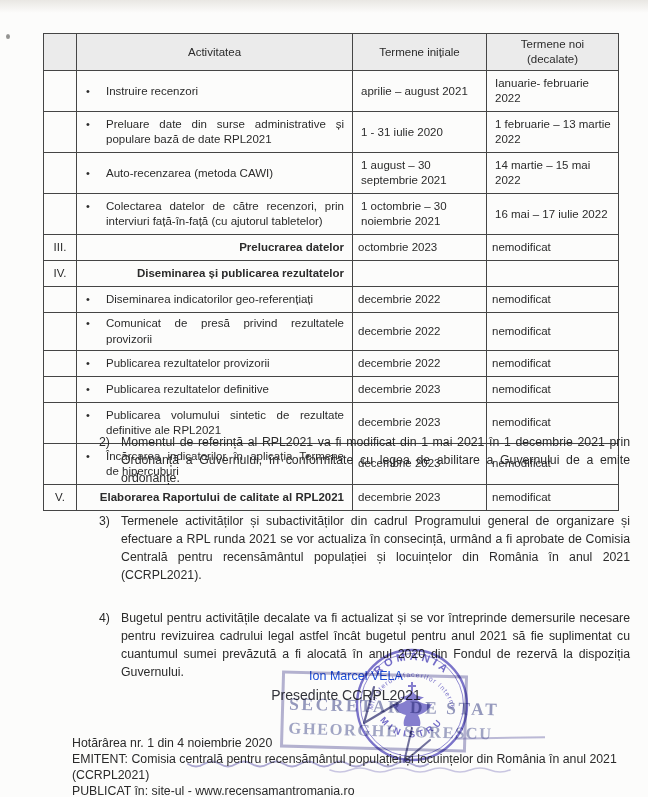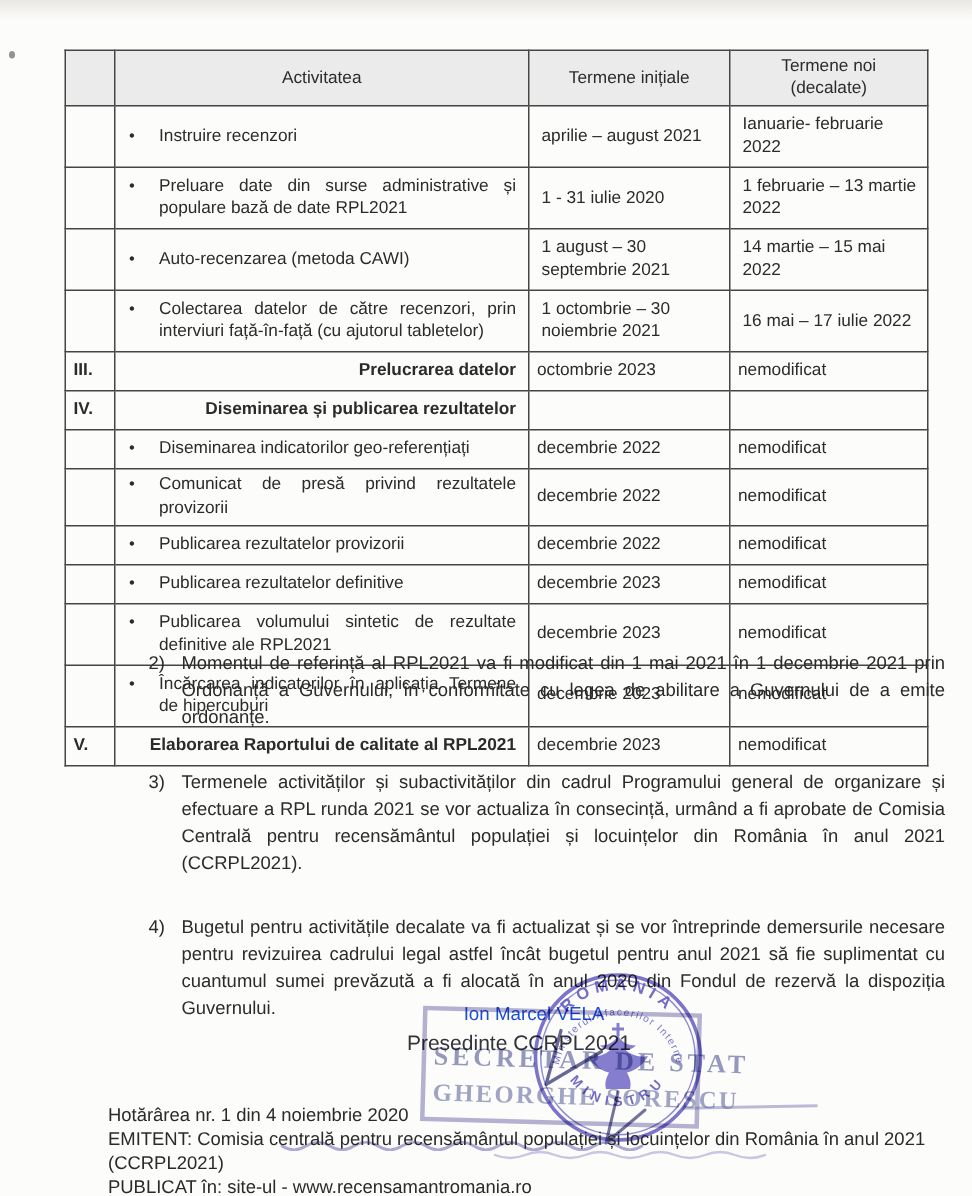--- a/index.html
+++ b/index.html
@@ -21,21 +21,21 @@
     border-collapse:collapse;table-layout:fixed;
     font-size:11.5px;line-height:1.32;color:#2b2b2b;margin-top:23px;
   }
   .schedule col.w-num{width:33px}
   .schedule col.w-act{width:276px}
   .schedule col.w-init{width:134px}
   .schedule col.w-new{width:132px}
   .schedule th,.schedule td{border:1px solid #454545;vertical-align:middle;padding:3px 5px;}
   .schedule th{background:#ebebeb;font-weight:400;text-align:center;height:30px;}
   .prewrap{white-space:pre-line;}
-  .c-num{text-align:left;padding:3px 2px;font-weight:bold;}
+  .c-num{text-align:center;padding:3px 2px;}
   .c-act .cellwrap{display:flex;}
   .bullet{flex:none;width:20px;padding-left:4px;font-size:11px;}
   .act-text{flex:1;text-align:justify;padding-right:3px;}
   tr.section .act-text{font-weight:700;text-align:right;}
   .c-date{text-align:left;}
   .c-date.left{text-align:left;padding-left:8px;}
   tr.tall td{height:34px;}
   tr.short td{height:19px;}
 
   

